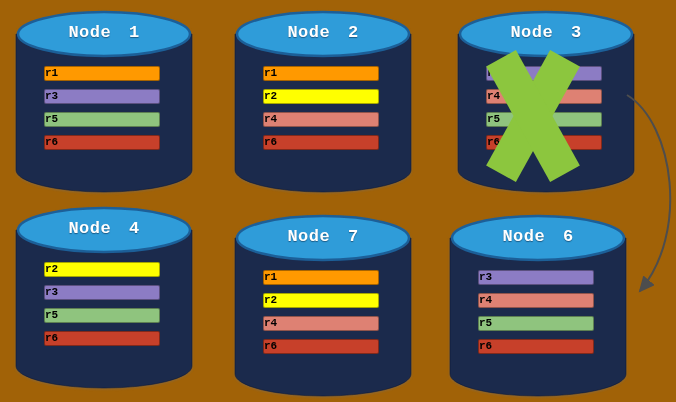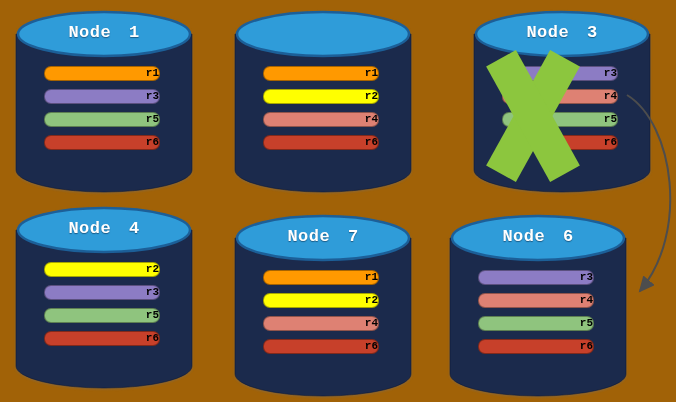--- a/index.html
+++ b/index.html
@@ -32,23 +32,23 @@
     color: #ffffff;
     letter-spacing: 0.5px;
     word-spacing: 7px;
     text-shadow: 0 1px 1px rgba(10,40,70,0.55);
   }
   .bar {
     position: absolute;
     left: 30px;
     width: 116px;
     height: 15px;
-    border-radius: 7px;
+    border-radius: 2px;
     border: 1px solid rgba(0,0,0,0.35);
-    text-align: right;
+    text-align: left;
     font-size: 11px;
     line-height: 12px;
     font-weight: bold;
     color: #000000;
   }
   .overlay {
     position: absolute;
     left: 0; top: 0;
     pointer-events: none;
   }
@@ -70,29 +70,30 @@
         <div class="bar" style="top: 106px; background: rgb(143, 196, 126);">r5</div>
         <div class="bar" style="top: 129px; background: rgb(199, 64, 42);">r6</div>
       </div>
     </div>
 
     <div class="node" style="left: 233px; top: 6px;">
       <svg class="cyl" width="180" height="192" viewBox="0 0 180 192">
         <path class="cyl-body" d="M2 28 L2 164 A88 22 0 0 0 178 164 L178 28 Z" stroke="rgba(12,24,52,0.55)" stroke-width="1" fill="#1B2A4C"></path>
         <ellipse class="cyl-top" cx="90" cy="28" rx="86" ry="22" stroke-width="2.5" fill="#2F9CD9" stroke="#1C5F98"></ellipse>
       </svg>
+      <div class="node-title" style="color: rgb(255, 255, 255);">Node 2</div>
       <div class="bars">
         <div class="bar" style="top: 60px; background: rgb(255, 153, 0);">r1</div>
         <div class="bar" style="top: 83px; background: rgb(255, 255, 0);">r2</div>
         <div class="bar" style="top: 106px; background: rgb(222, 129, 115);">r4</div>
         <div class="bar" style="top: 129px; background: rgb(199, 64, 42);">r6</div>
       </div>
     </div>
 
-    <div class="node" style="left: 472px; top: 6px;">
+    <div class="node" style="left: 456px; top: 6px;">
       <svg class="cyl" width="180" height="192" viewBox="0 0 180 192">
         <path class="cyl-body" d="M2 28 L2 164 A88 22 0 0 0 178 164 L178 28 Z" stroke="rgba(12,24,52,0.55)" stroke-width="1" fill="#1B2A4C"></path>
         <ellipse class="cyl-top" cx="90" cy="28" rx="86" ry="22" stroke-width="2.5" fill="#2F9CD9" stroke="#1C5F98"></ellipse>
       </svg>
       <div class="node-title" style="color: rgb(255, 255, 255);">Node 3</div>
       <div class="bars">
         <div class="bar" style="top: 60px; background: rgb(140, 124, 196);">r3</div>
         <div class="bar" style="top: 83px; background: rgb(222, 129, 115);">r4</div>
         <div class="bar" style="top: 106px; background: rgb(143, 196, 126);">r5</div>
         <div class="bar" style="top: 129px; background: rgb(199, 64, 42);">r6</div>

